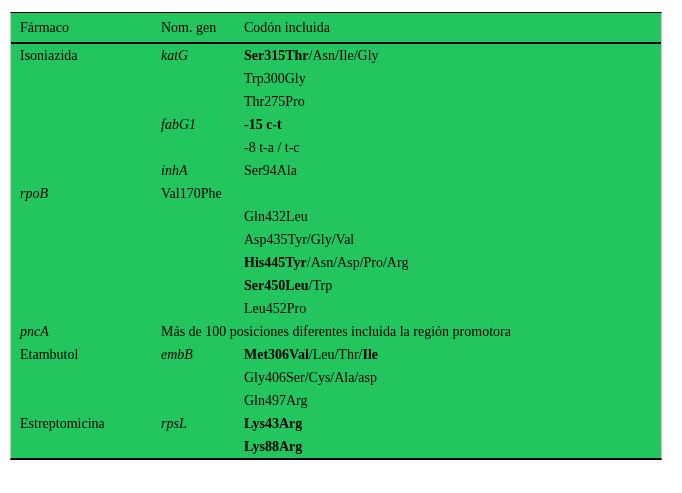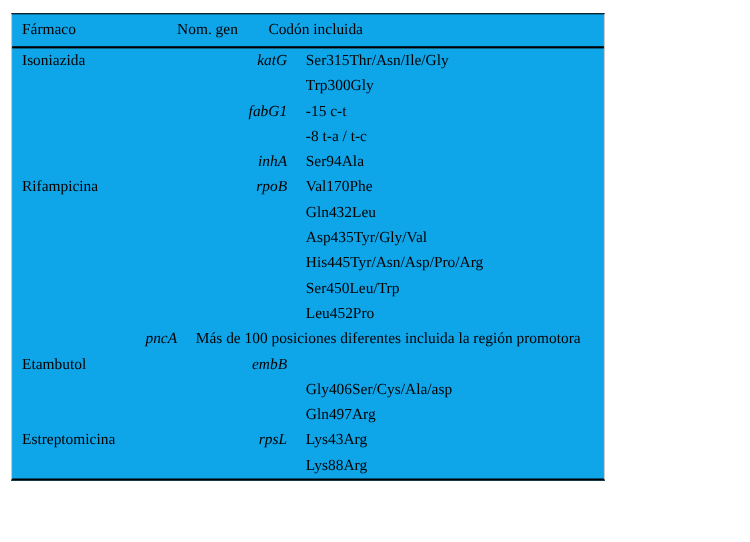--- a/index.html
+++ b/index.html
@@ -7,51 +7,50 @@
     width: 682px; height: 493px;
     background: #ffffff;
     font-family: "Liberation Serif", serif;
     color: #000000;
     position: relative;
     overflow: hidden;
   }
   .tbl {
     position: absolute;
     left: 10px; top: 12px;
-    width: 540px;
+    width: 652px;
     border-top: 1.5px solid #000000;
     border-bottom: 2px solid #000000;
     border-left: 1px solid #c9c9c9;
     border-right: 1px solid #c9c9c9;
-    background: #0ea5e9;
+    background: #22c55e;
   }
   .thead {
     display: grid;
     grid-template-columns: 141px 83px 1fr;
     height: 31px;
     align-items: center;
     border-bottom: 2.5px solid #000000;
     padding-left: 9px;
   }
   .trow {
     display: grid;
     grid-template-columns: 141px 83px 1fr;
     height: 23px;
     align-items: center;
     padding-left: 9px;
-    gap: 17px;
   }
   .cell {
     font-size: 14px;
     line-height: 1;
     white-space: nowrap;
     overflow: visible;
   }
-  .gene { font-style: italic; text-align: right; }
-  .bold { font-weight: normal; }
+  .gene { font-style: italic; }
+  .bold { font-weight: bold; }
 </style>
 </head>
 <body>
 
 <div class="tbl">
   <div class="thead">
     <div class="cell c1">Fármaco</div>
     <div class="cell c2">Nom. gen</div>
     <div class="cell c3">Codón incluida</div>
   </div>
@@ -61,41 +60,45 @@
     <div class="cell c2 gene">katG</div>
     <div class="cell c3"><span class="bold">Ser315Thr</span><span>/Asn/Ile/Gly</span></div>
   </div>
 
   <div class="trow">
     <div class="cell c1"></div>
     <div class="cell c2 gene"></div>
     <div class="cell c3"><span>Trp300Gly</span></div>
   </div>
 
+  <div class="trow">
+    <div class="cell c1"></div>
+    <div class="cell c2 gene"></div>
+    <div class="cell c3"><span>Thr275Pro</span></div>
+  </div>
 
   <div class="trow">
     <div class="cell c1"></div>
     <div class="cell c2 gene">fabG1</div>
     <div class="cell c3"><span class="bold">-15 c-t</span></div>
   </div>
 
   <div class="trow">
     <div class="cell c1"></div>
     <div class="cell c2 gene"></div>
     <div class="cell c3"><span>-8 t-a / t-c</span></div>
   </div>
 
   <div class="trow">
     <div class="cell c1"></div>
     <div class="cell c2 gene">inhA</div>
     <div class="cell c3"><span>Ser94Ala</span></div>
   </div>
 
   <div class="trow">
-    <div class="cell c1">Rifampicina</div>
     <div class="cell c2 gene">rpoB</div>
     <div class="cell c3"><span>Val170Phe</span></div>
   </div>
 
   <div class="trow">
     <div class="cell c1"></div>
     <div class="cell c2 gene"></div>
     <div class="cell c3"><span>Gln432Leu</span></div>
   </div>
 
@@ -125,20 +128,21 @@
 
 
   <div class="trow">
     <div class="cell c2 gene">pncA</div>
     <div class="cell c3"><span>Más de 100 posiciones diferentes incluida la región promotora</span></div>
   </div>
 
   <div class="trow">
     <div class="cell c1">Etambutol</div>
     <div class="cell c2 gene">embB</div>
+    <div class="cell c3"><span class="bold">Met306Val</span><span>/Leu/Thr/</span><span class="bold">Ile</span></div>
   </div>
 
   <div class="trow">
     <div class="cell c1"></div>
     <div class="cell c2 gene"></div>
     <div class="cell c3"><span>Gly406Ser/Cys/Ala/asp</span></div>
   </div>
 
   <div class="trow">
     <div class="cell c1"></div>

